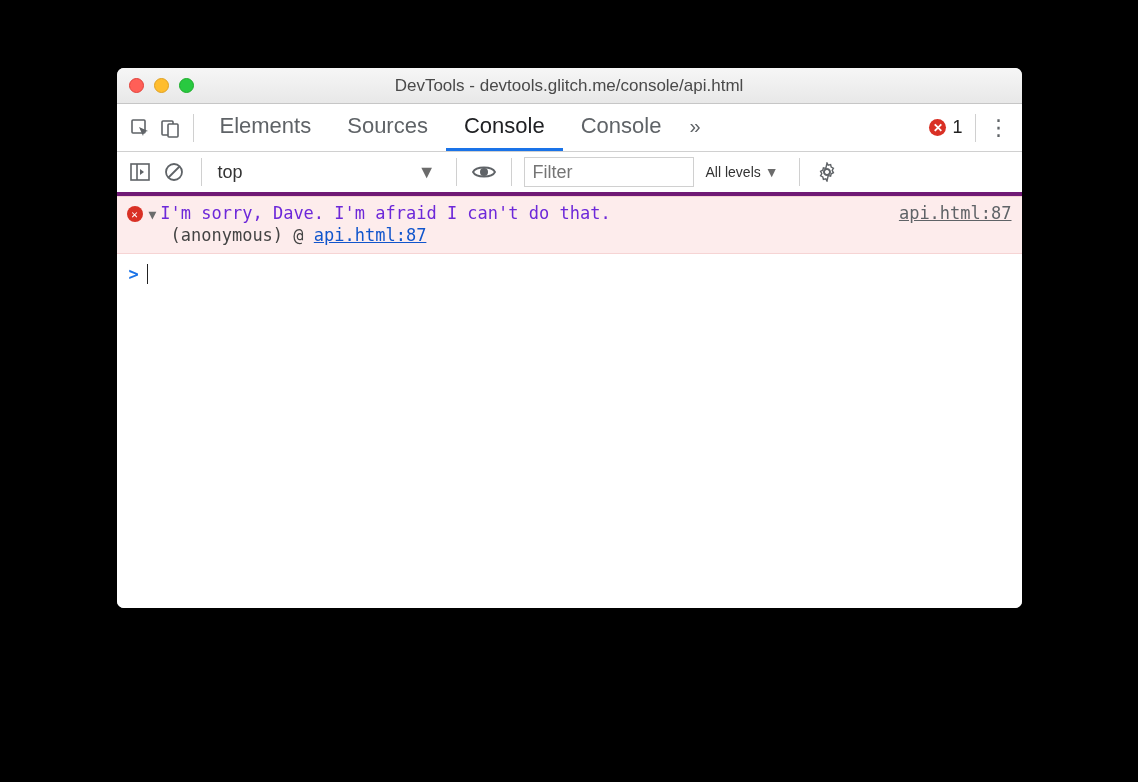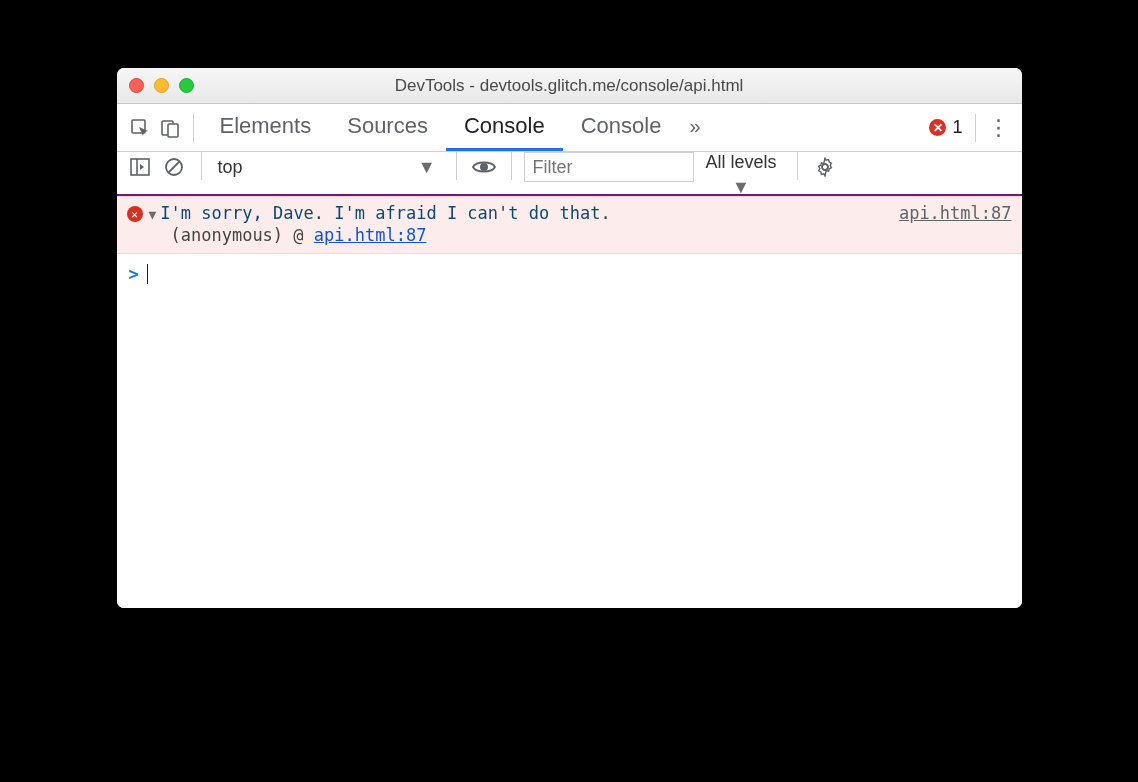--- a/index.html
+++ b/index.html
@@ -69,42 +69,42 @@
     }
     .error-dot {
       width:17px; height:17px; border-radius:50%;
       background:#d93025; color:#fff;
       display:flex; align-items:center; justify-content:center;
       font-size:12px; font-weight:bold;
     }
     .kebab { font-size:22px; color:#5f6367; padding:0 6px; }
     .console-toolbar {
       height: 44px;
-      border-bottom: 2px solid #701a75;
-      display:flex; 
+      border-bottom: 4px solid #701a75;
+      display:flex; align-items:center;
       padding: 0 8px;
       gap: 4px;
     }
     .context-select {
       display:flex; align-items:center; justify-content:space-between;
       width: 230px; height:30px;
       font-size:18px; color:#333;
       padding: 0 8px 0 4px;
       cursor:pointer;
     }
     .filter-input {
       width: 170px; height:30px;
       border:1px solid #d0d0d0;
       font-size:18px; color:#701a75;
       padding: 0 8px;
       outline:none;
     }
     .levels {
       display:flex; align-items:center; gap:4px;
-      font-size:18px; color:#333; padding:0 8px; cursor:pointer;flex-direction:column;
+      font-size:14px; color:#333; padding:0 8px; cursor:pointer;
     }
     .console-body {
       flex:1; overflow:auto; background:#fff;
     }
     .msg-error {
       background:#fdecec;
       border-top:1px solid #f6d4d4;
       border-bottom:1px solid #f6d4d4;
       padding: 6px 10px 8px 10px;
       font-family: Menlo, Consolas, monospace;
@@ -116,21 +116,21 @@
       width:16px; height:16px; border-radius:50%;
       background:#d93025; color:#fff;
       display:inline-flex; align-items:center; justify-content:center;
       font-size:11px; font-weight:bold;
       margin-right:6px; margin-top:3px; flex-shrink:0;
     }
     .disclosure {
       color:#6b6b6b; margin-right:4px; font-size:13px; margin-top:4px;
       cursor:pointer;
     }
-    .msg-text { color:#0c4a6e; flex:1; }
+    .msg-text { color:#6d28d9; flex:1; }
     .msg-source {
       color:#5f6367; text-decoration:underline;
       cursor:pointer;
     }
     .msg-stack {
       color:#444; margin-left:44px; margin-top:2px;
     }
     .stack-link { color:#1155cc; text-decoration:underline; cursor:pointer; }
     .prompt-row {
       display:flex; align-items:center;

